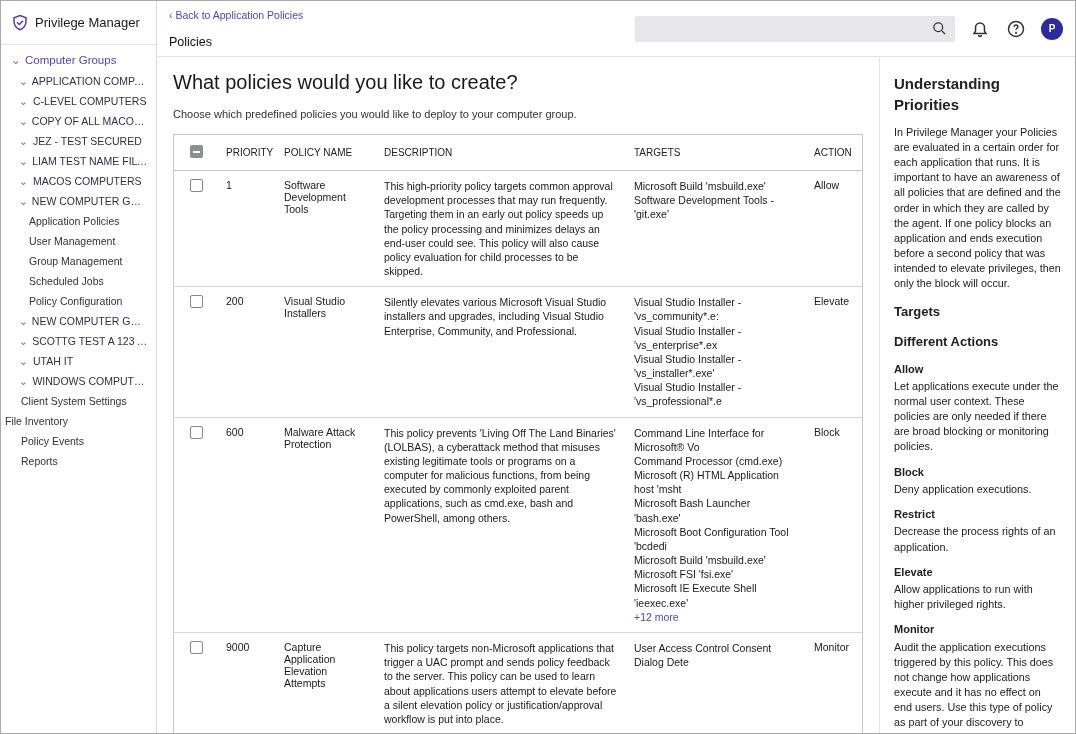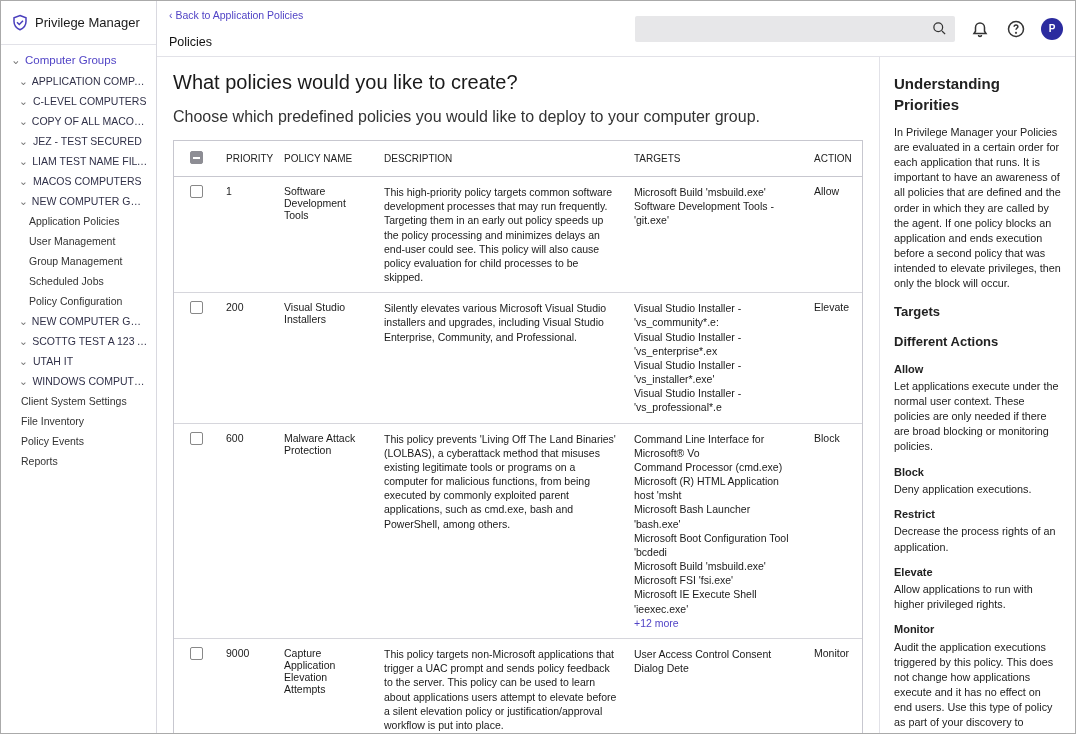--- a/index.html
+++ b/index.html
@@ -132,21 +132,21 @@
     display: flex;
     flex-direction: column;
     min-height: 0;
   }
   .center h1 {
     font-size: 20px;
     font-weight: 400;
     margin-bottom: 14px;
   }
   .center .subtitle {
-    font-size: 16px;
+    font-size: 11px;
     color: #333;
     margin-bottom: 14px;
   }
   
   .table-wrap {
     border: 1px solid #c7c7cf;
     flex: 1 1 auto;
     min-height: 0;
     overflow: hidden;
     display: flex;
@@ -282,21 +282,21 @@
             <span class="chev">⌄</span>
             <span style="overflow: hidden; text-overflow: ellipsis;">UTAH IT</span>
           </div>
           <div class="nav-item" style="padding-left: 18px;">
             <span class="chev">⌄</span>
             <span style="overflow: hidden; text-overflow: ellipsis;">WINDOWS COMPUTERS</span>
           </div>
         </div>
       <div id="bottom-host">
           <div class="nav-sub" style="padding-left: 20px;">Client System Settings</div>
-          <div class="nav-sub" style="padding-left: 20px;">File Inventory</div>
+          <div class="nav-sub" style="padding-left: 4px;">File Inventory</div>
           <div class="nav-sub" style="padding-left: 20px;">Policy Events</div>
           <div class="nav-sub" style="padding-left: 20px;">Reports</div>
         </div>
     </nav>
 
   </aside>
 
   <div class="main">
 
     <div class="header">
@@ -351,21 +351,21 @@
                 <th>DESCRIPTION</th>
                 <th>TARGETS</th>
                 <th>ACTION</th>
               </tr>
             </thead>
             <tbody id="tbody">
                 <tr>
                   <td class="col-check" style="text-align: center;"><span class="chk"></span></td>
                   <td>1</td>
                   <td>Software Development Tools</td>
-                  <td class="desc">This high-priority policy targets common software development processes that may run frequently. Targeting them in an early out policy speeds up the policy processing and minimizes delays an end-user could see. This policy will also cause policy evaluation for child processes to be skipped.</td>
+                  <td class="desc">This high-priority policy targets common approval development processes that may run frequently. Targeting them in an early out policy speeds up the policy processing and minimizes delays an end-user could see. This policy will also cause policy evaluation for child processes to be skipped.</td>
                   <td class="targets">
                     <div>Microsoft Build 'msbuild.exe'</div>
                     <div>Software Development Tools - 'git.exe'</div>
                   </td>
                   <td>Allow</td>
                 </tr>
                 <tr>
                   <td class="col-check" style="text-align: center;"><span class="chk"></span></td>
                   <td>200</td>
                   <td>Visual Studio Installers</td>

